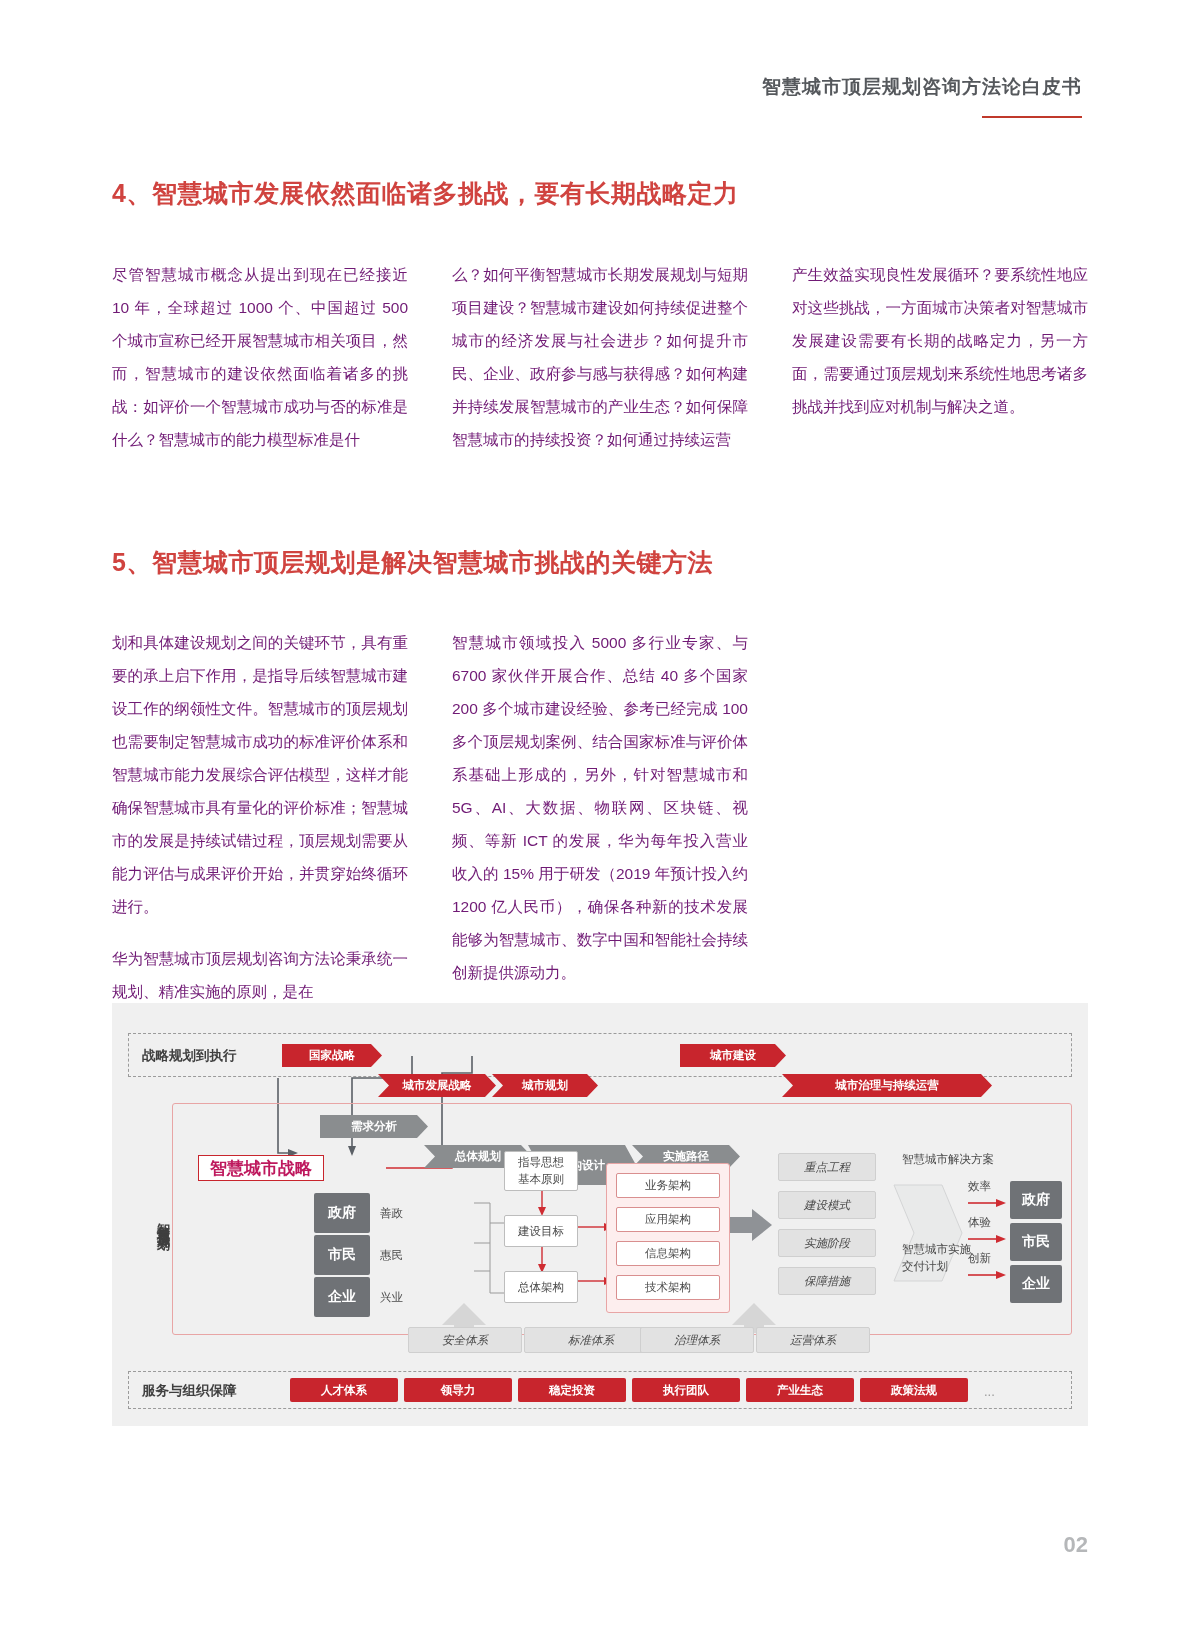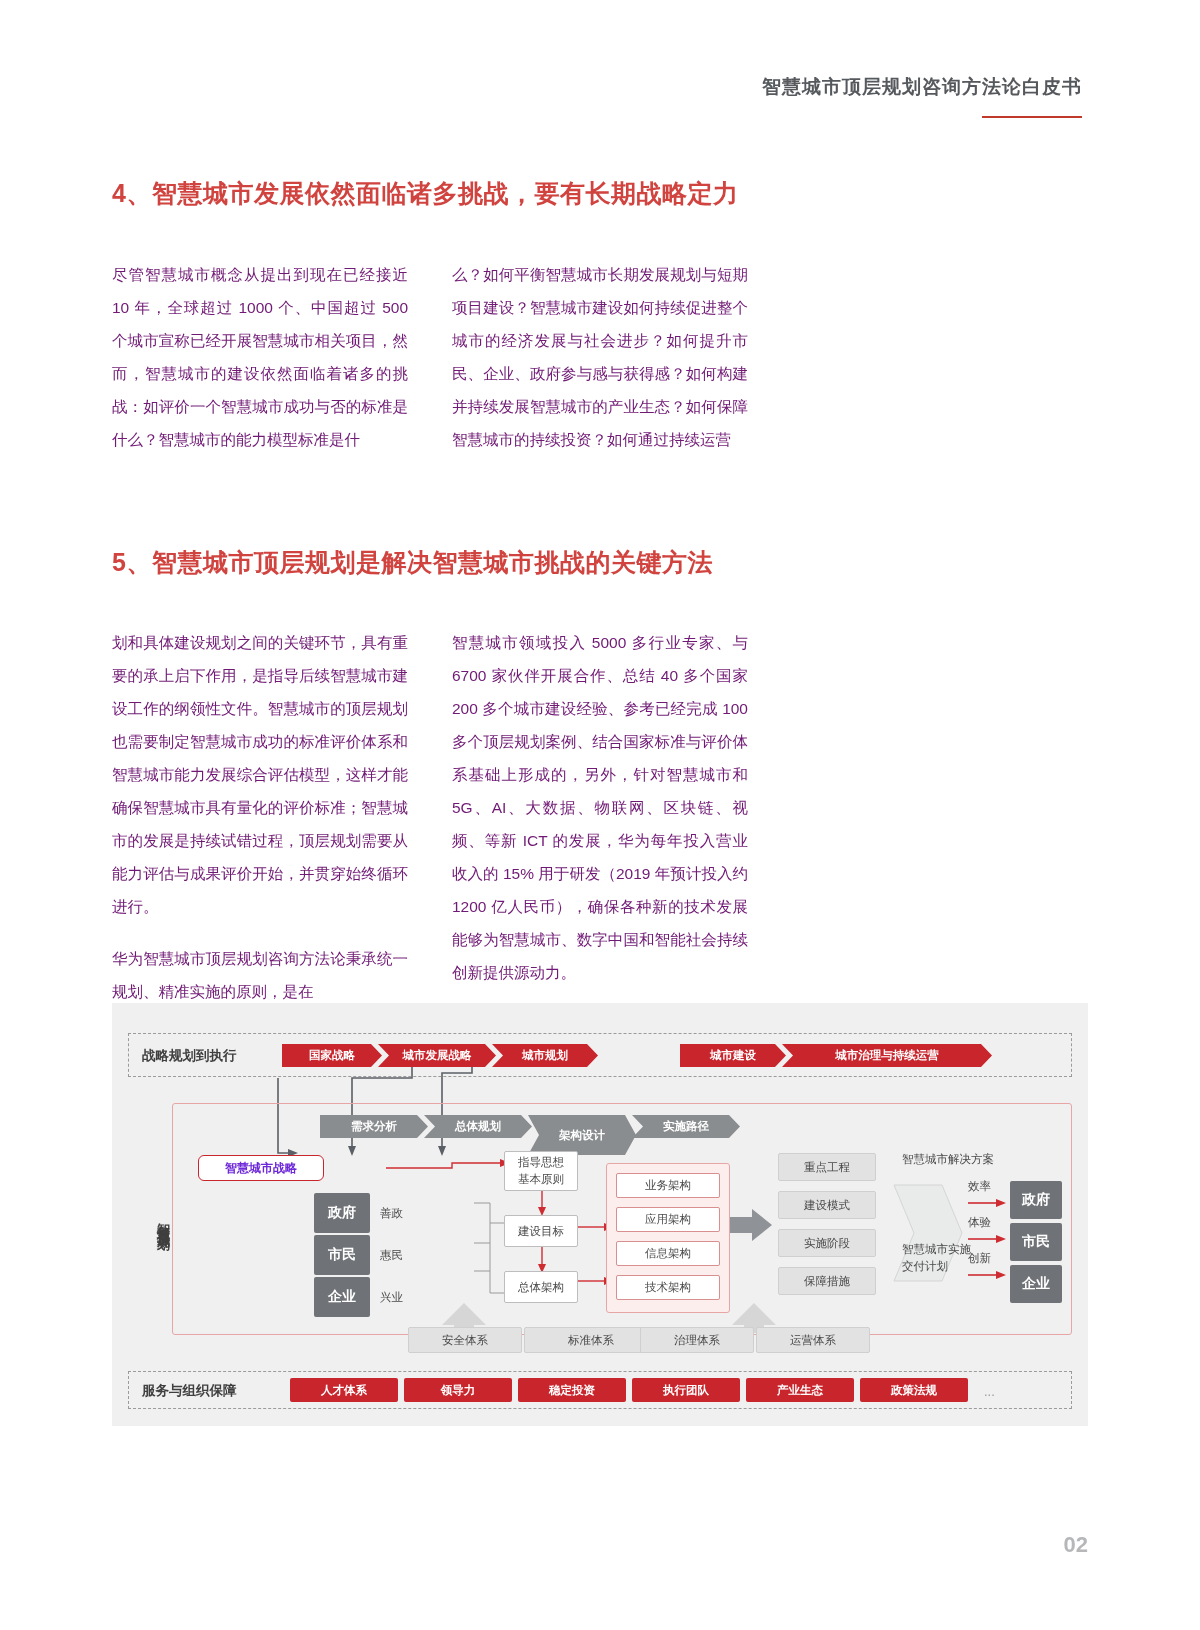--- a/index.html
+++ b/index.html
@@ -85,36 +85,38 @@
     clip-path: polygon(0 0, calc(100% - 11px) 0, 100% 50%, calc(100% - 11px) 100%, 0 100%);
     white-space: nowrap;
   }
   .chev.gray {
     background: #8a8d8f;
     color: #fff;
     clip-path: polygon(0 0, calc(100% - 11px) 0, 100% 50%, calc(100% - 11px) 100%, 0 100%);
   }
   .chev.notch {
     clip-path: polygon(0 0, calc(100% - 11px) 0, 100% 50%, calc(100% - 11px) 100%, 0 100%, 11px 50%);
+    margin-top: 30px;
   }
 
   .pill {
     position: absolute;
     display: flex; align-items: center; justify-content: center;
     font-size: 11.5px; font-weight: bold; color: #fff;
     background: #c8252d; border-radius: 2px;
     white-space: nowrap;
   }
 
   .gbox {
     position: absolute;
     display: flex; align-items: center; justify-content: center;
     font-size: 11.5px; color: #4a4a4a;
     background: #e2e2e2; border: 1px solid #cfcfcf; border-radius: 2px;
     white-space: nowrap;
+    font-style: italic;
   }
   .wbox {
     position: absolute;
     display: flex; align-items: center; justify-content: center;
     flex-direction: column;
     font-size: 11.5px; color: #4a4a4a;
     background: #ffffff; border: 1px solid #bdbdbd; border-radius: 2px;
     white-space: nowrap; line-height: 17px;
   }
   .rbox {
@@ -127,22 +129,22 @@
   .dkbox {
     position: absolute;
     display: flex; align-items: center; justify-content: center;
     font-size: 14px; font-weight: bold; color: #ffffff;
     background: #6f7276; border-radius: 2px;
     white-space: nowrap;
   }
   .redoutline {
     position: absolute;
     display: flex; align-items: center; justify-content: center;
-    font-size: 12px; font-weight: bold; color: #6d28d9;
-    background: #fff; border: 1.5px solid #c8252d; border-radius: 6px;
+    font-size: 17px; font-weight: bold; color: #be185d;
+    background: #fff; border: 1.5px solid #c8252d; border-radius: 0;
     white-space: nowrap;
   }
   .vlabel {
     position: absolute;
     font-size: 13px; font-weight: bold; color: #3f3f3f;
     writing-mode: vertical-rl;
     letter-spacing: 2px;
     line-height: 18px;
     text-align: center;
   }
@@ -176,20 +178,23 @@
     <div class="header-rule"></div>
   </div>
 
   <div class="sec-head" id="sec4-head">4、智慧城市发展依然面临诸多挑战，要有长期战略定力</div>
   <div class="cols" id="sec4-body">
     <div class="col">
       <p>尽管智慧城市概念从提出到现在已经接近 10 年，全球超过 1000 个、中国超过 500 个城市宣称已经开展智慧城市相关项目，然而，智慧城市的建设依然面临着诸多的挑战：如评价一个智慧城市成功与否的标准是什么？智慧城市的能力模型标准是什</p>
     </div>
     <div class="col">
       <p>么？如何平衡智慧城市长期发展规划与短期项目建设？智慧城市建设如何持续促进整个城市的经济发展与社会进步？如何提升市民、企业、政府参与感与获得感？如何构建并持续发展智慧城市的产业生态？如何保障智慧城市的持续投资？如何通过持续运营</p>
+    </div>
+    <div class="col">
+      <p>产生效益实现良性发展循环？要系统性地应对这些挑战，一方面城市决策者对智慧城市发展建设需要有长期的战略定力，另一方面，需要通过顶层规划来系统性地思考诸多挑战并找到应对机制与解决之道。</p>
     </div>
   </div>
 
   <div class="sec-head" id="sec5-head">5、智慧城市顶层规划是解决智慧城市挑战的关键方法</div>
   <div class="cols" id="sec5-body">
     <div class="col">
       <p>划和具体建设规划之间的关键环节，具有重要的承上启下作用，是指导后续智慧城市建设工作的纲领性文件。智慧城市的顶层规划也需要制定智慧城市成功的标准评价体系和智慧城市能力发展综合评估模型，这样才能确保智慧城市具有量化的评价标准；智慧城市的发展是持续试错过程，顶层规划需要从能力评估与成果评价开始，并贯穿始终循环进行。</p>
       <p>华为智慧城市顶层规划咨询方法论秉承统一规划、精准实施的原则，是在</p>
     </div>
     <div class="col">

